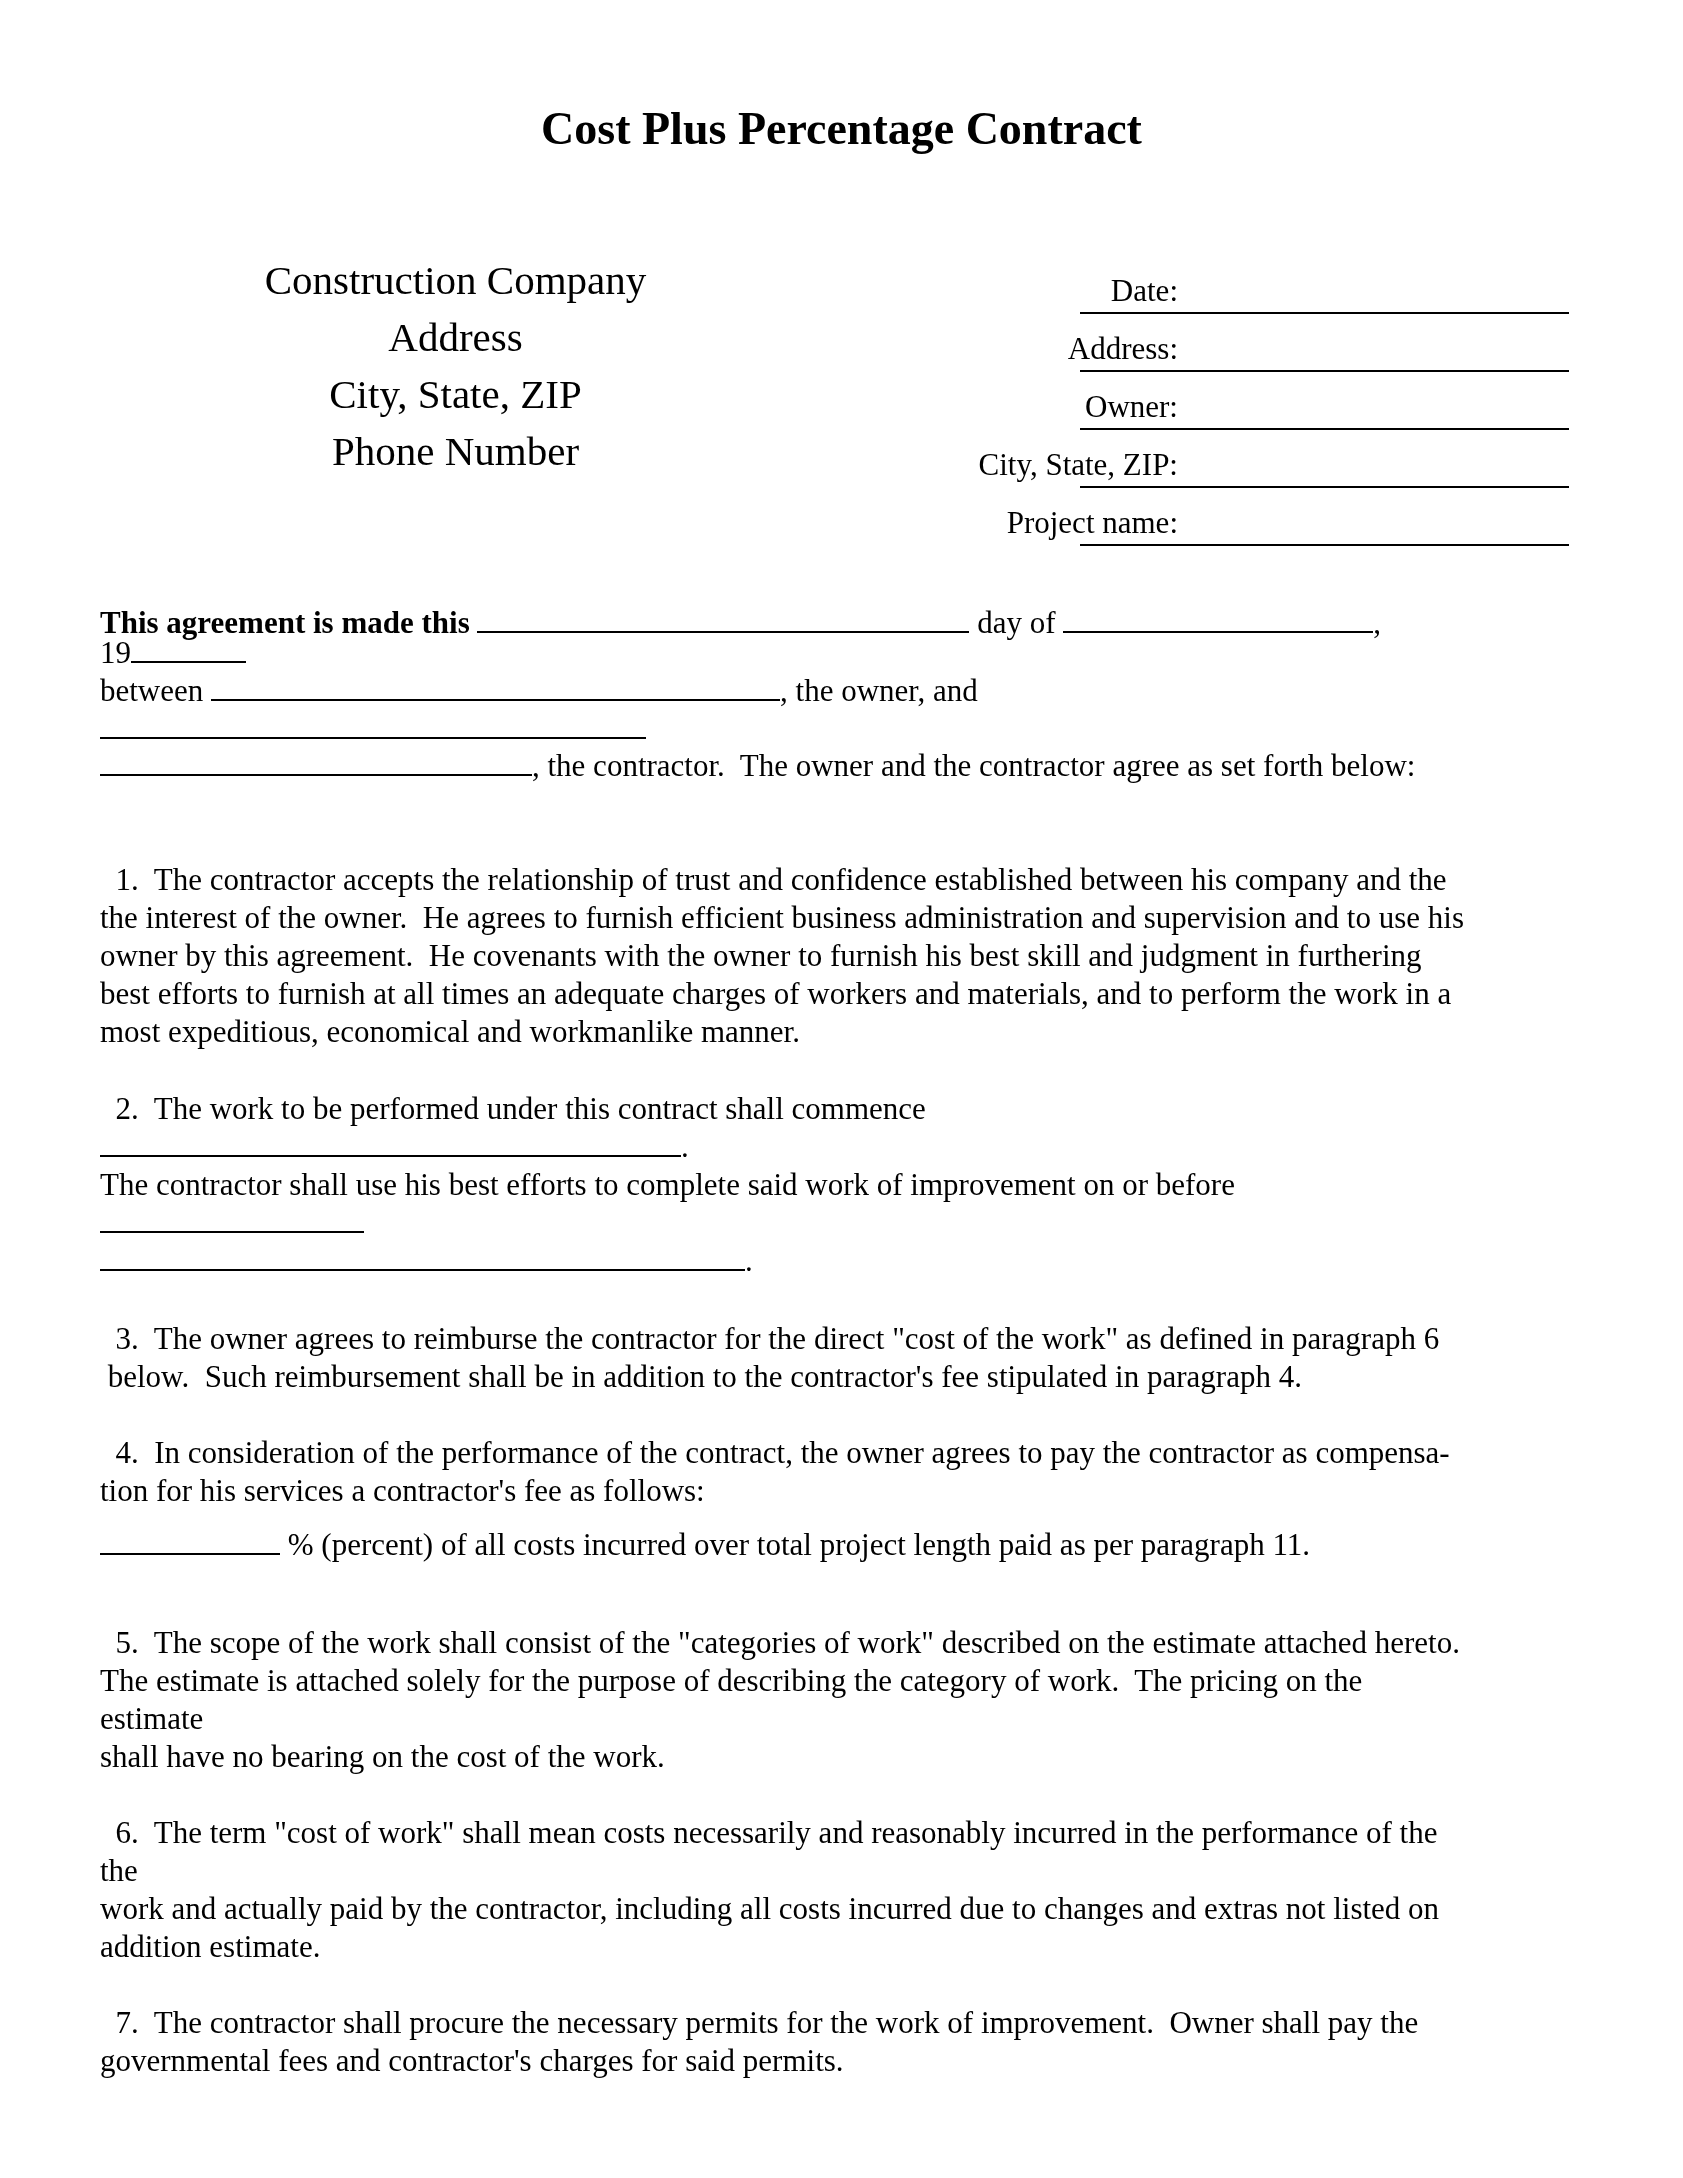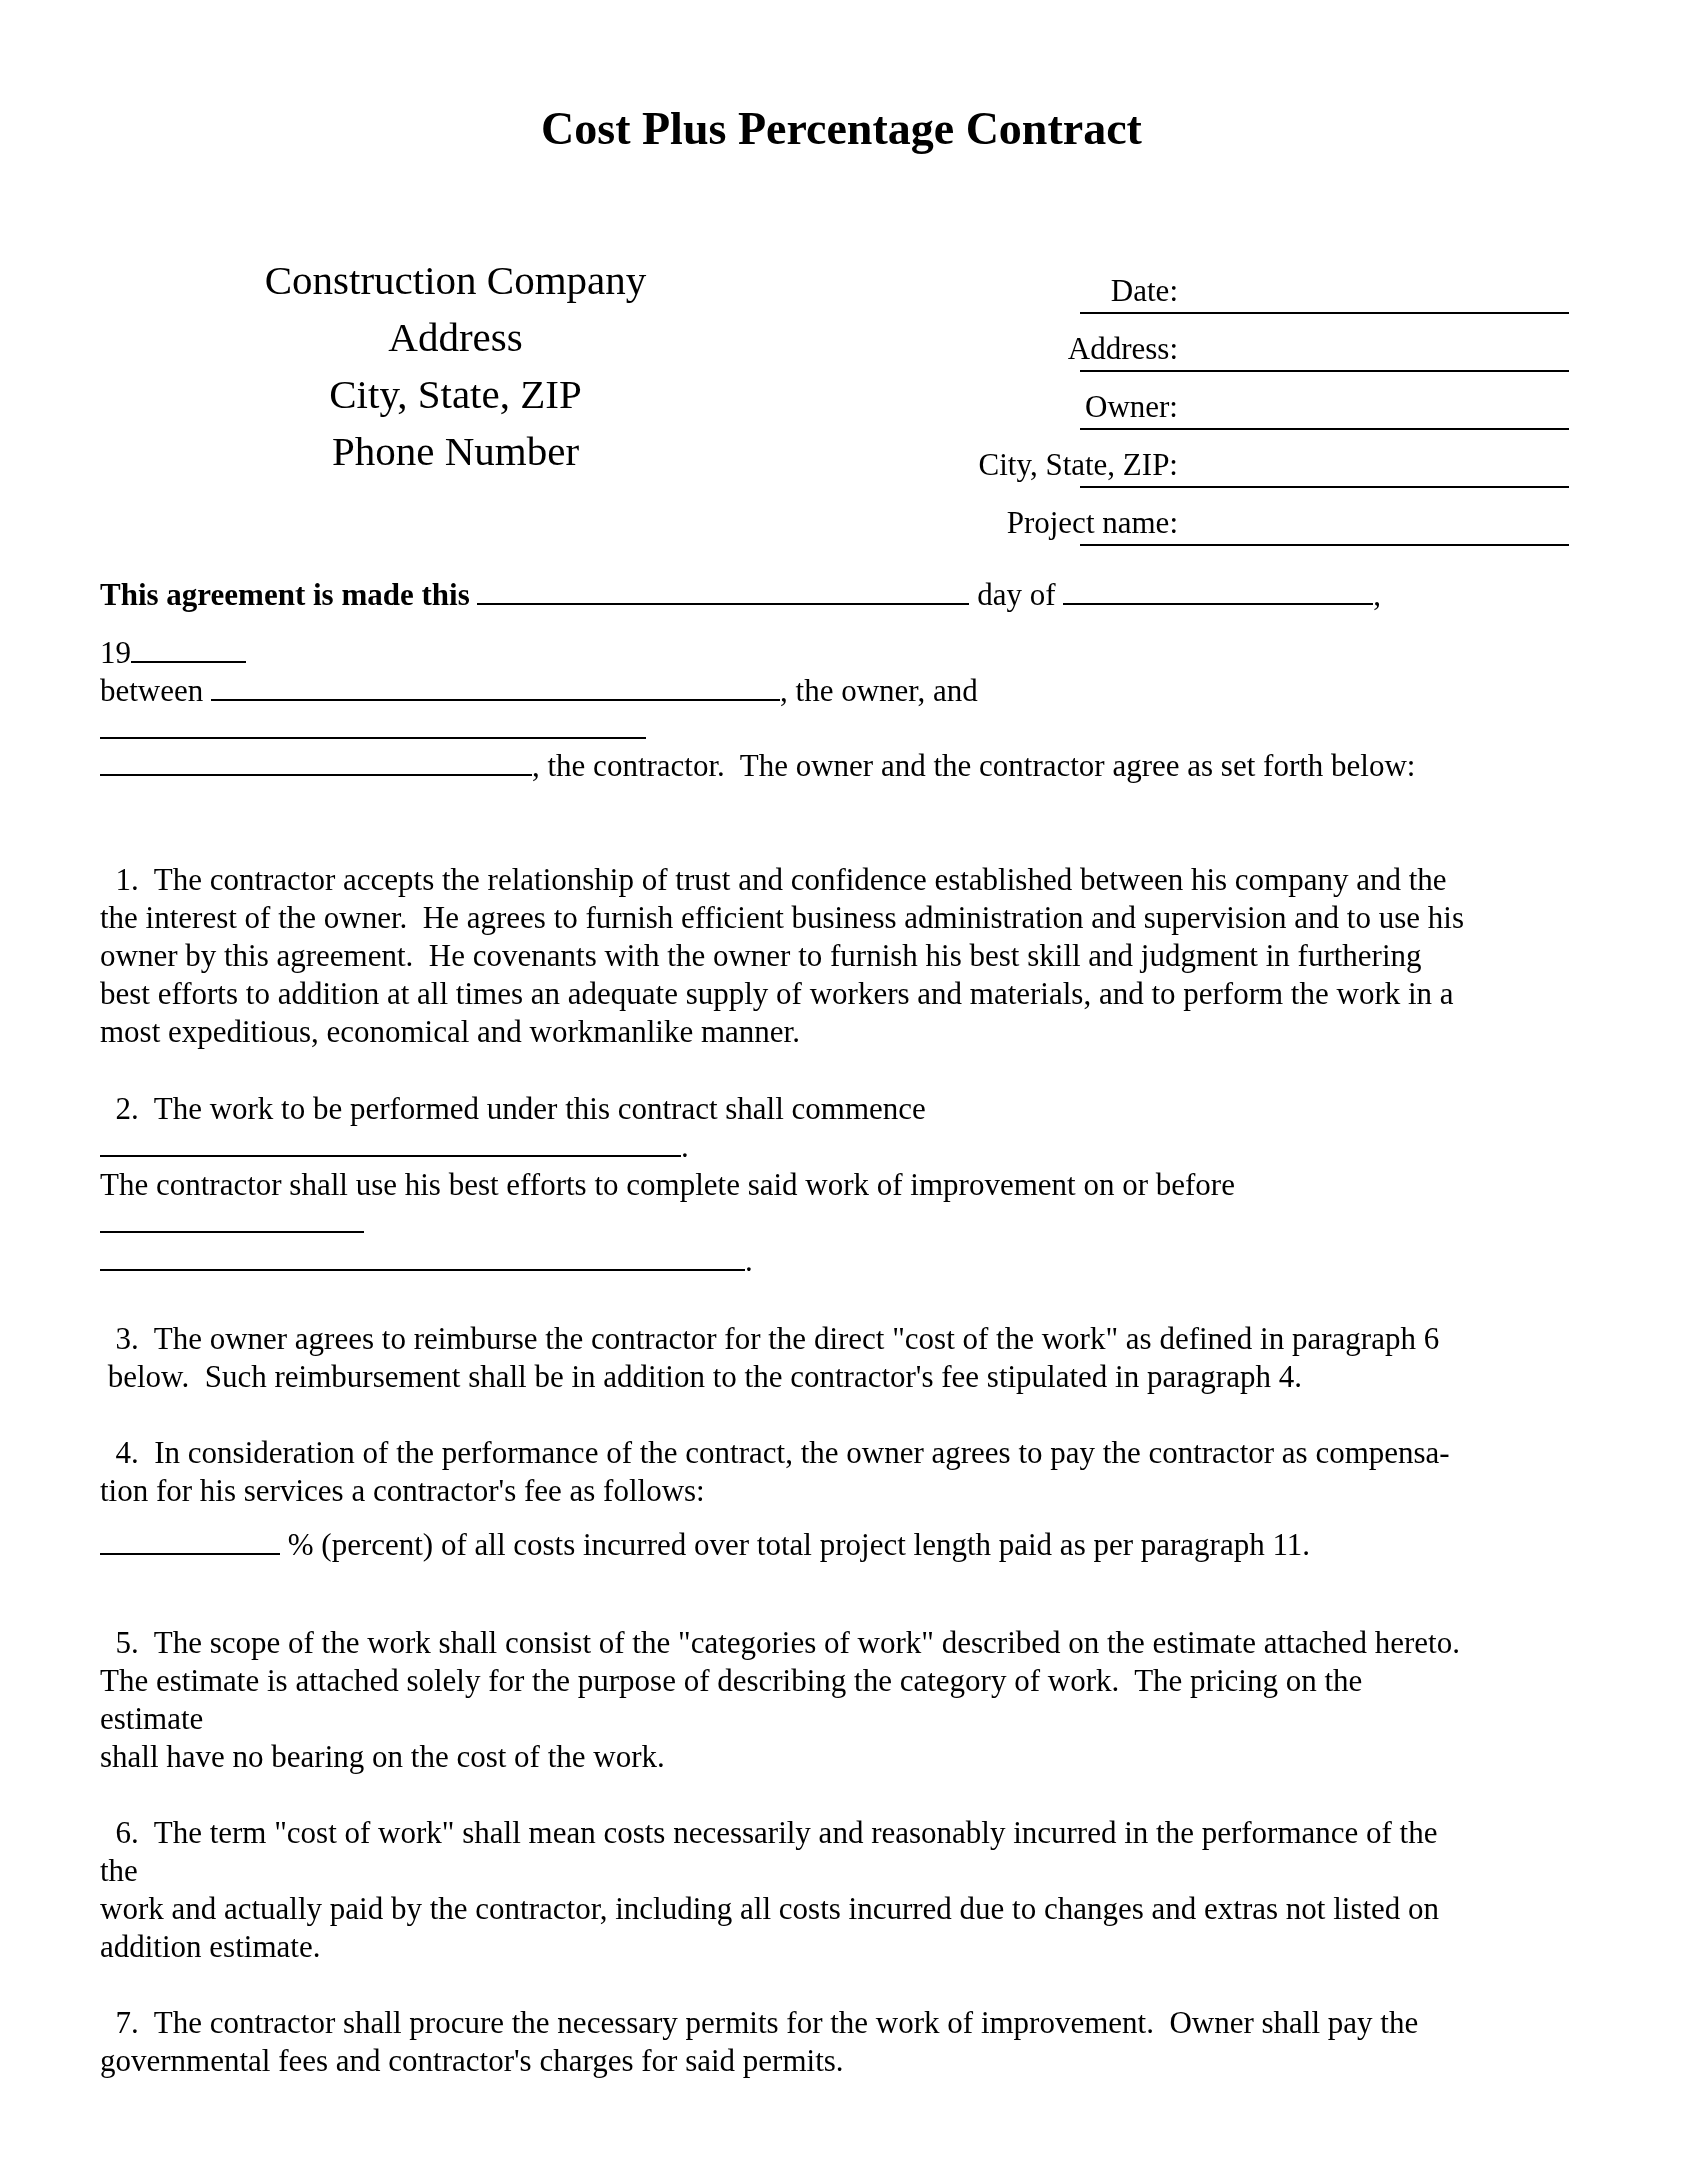--- a/index.html
+++ b/index.html
@@ -59,31 +59,31 @@
   <div class="field-row">
     <span class="field-label">City, State, ZIP:</span>
     <div class="field-line"></div>
   </div>
   <div class="field-row">
     <span class="field-label">Project name:</span>
     <div class="field-line"></div>
   </div>
 </div>
 
-<div class="txt" style="top:576px;"><span class="b">This agreement is made this</span> <span class="blank" style="width:492px;"></span> <span>day of</span> <span class="blank" style="width:310px;"></span><span>,</span></div>
+<div class="txt" style="top:604px;"><span class="b">This agreement is made this</span> <span class="blank" style="width:492px;"></span> <span>day of</span> <span class="blank" style="width:310px;"></span><span>,</span></div>
 <div class="txt" style="top:634px;"><span>19</span><span class="blank" style="width:115px;"></span></div>
 <div class="txt" style="top:672px;"><span>between</span> <span class="blank" style="width:569px;"></span><span>, the owner, and</span></div>
 <div class="txt" style="top:710px;"><span class="blank" style="width:546px;"></span></div>
 <div class="txt" style="top:747px;"><span class="blank" style="width:432px;"></span><span>, the contractor.  The owner and the contractor agree as set forth below:</span></div>
 
 <div class="para" style="top:861px;">
   <div class="line">  1.  The contractor accepts the relationship of trust and confidence established between his company and the</div>
   <div class="line">the interest of the owner.  He agrees to furnish efficient business administration and supervision and to use his</div>
   <div class="line">owner by this agreement.  He covenants with the owner to furnish his best skill and judgment in furthering</div>
-  <div class="line">best efforts to addition at all times an adequate supply of workers and materials, and to perform the work in a</div>
+  <div class="line">best efforts to furnish at all times an adequate charges of workers and materials, and to perform the work in a</div>
   <div class="line">most expeditious, economical and workmanlike manner.</div>
 </div>
 
 <div class="para" style="top:1090px;">
   <div class="line">  2.  The work to be performed under this contract shall commence</div>
   <div class="line"><span class="blank" style="width:581px;"></span><span>.</span></div>
   <div class="line">The contractor shall use his best efforts to complete said work of improvement on or before</div>
   <div class="line"><span class="blank" style="width:264px;"></span></div>
   <div class="line"><span class="blank" style="width:645px;"></span><span>.</span></div>
 </div>

